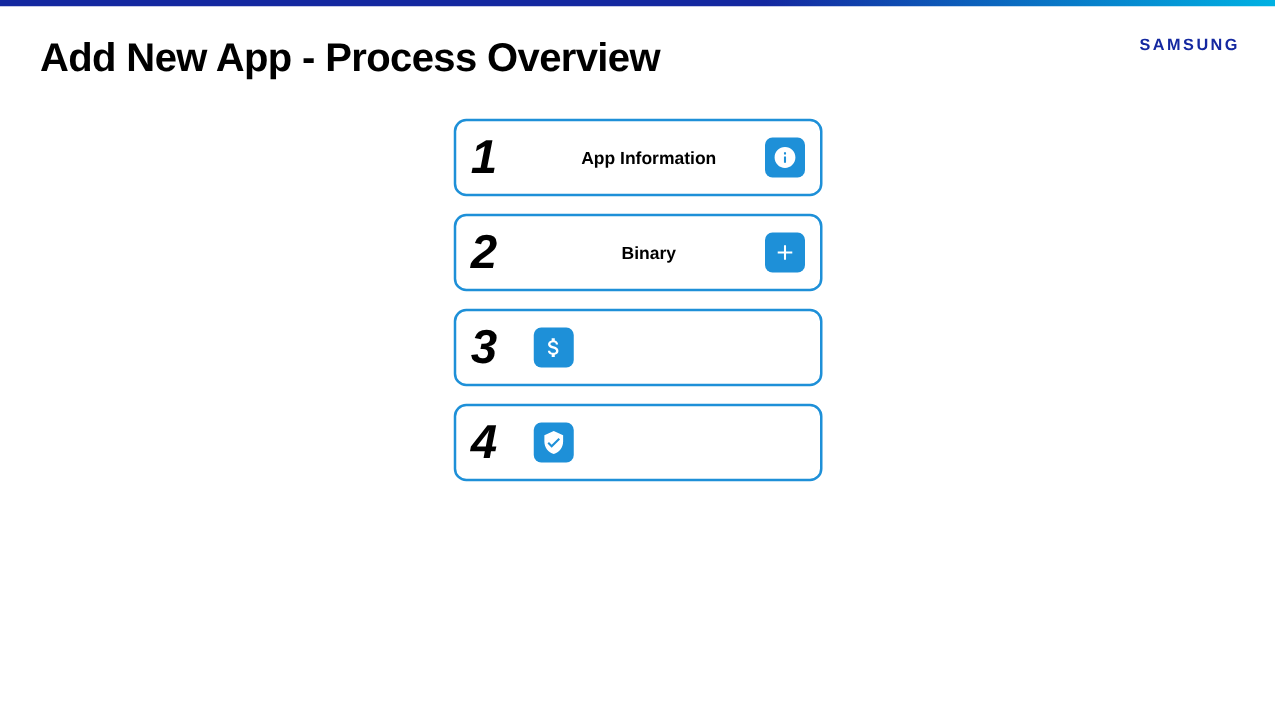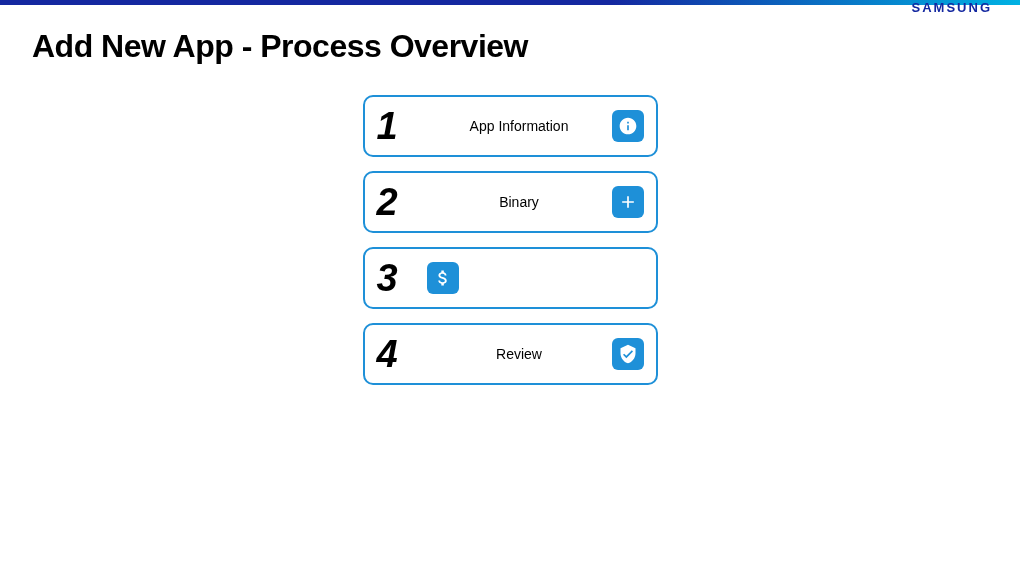--- a/index.html
+++ b/index.html
@@ -19,21 +19,21 @@
       top: 0;
       left: 0;
       right: 0;
       height: 5px;
       background: linear-gradient(to right, #1428a0 60%, #00b2e3 100%);
     }
 
     
     .samsung-logo {
       position: absolute;
-      top: 0;
+      top: 28px;
       right: 28px;
       font-size: 13px;
       font-weight: 700;
       letter-spacing: 2px;
       color: #1428a0;
       text-transform: uppercase;
     }
 
     
     .page-title {
@@ -76,21 +76,21 @@
       color: #000000;
       width: 50px;
       line-height: 1;
       font-style: italic;
     }
 
     .step-label {
       flex: 1;
       text-align: center;
       font-size: 14px;
-      font-weight: 400;
+      font-weight: 700;
       color: #000000;
       line-height: 1.3;
       padding: 0 4px;
     }
 
     .step-icon {
       width: 32px;
       height: 32px;
       border-radius: 6px;
       background: #1e90d8;
@@ -141,21 +141,20 @@
     <span class="step-number">3</span>
     <div class="step-icon">
       <svg viewBox="0 0 24 24" xmlns="http://www.w3.org/2000/svg">
         <path d="M11.8 10.9c-2.27-.59-3-1.2-3-2.15 0-1.09 1.01-1.85 2.7-1.85 1.78 0 2.44.85 2.5 2.1h2.21c-.07-1.72-1.12-3.3-3.21-3.81V3h-3v2.16c-1.94.42-3.5 1.68-3.5 3.61 0 2.31 1.91 3.46 4.7 4.13 2.5.6 3 1.48 3 2.41 0 .69-.49 1.79-2.7 1.79-2.06 0-2.87-.92-2.98-2.1h-2.2c.12 2.19 1.76 3.42 3.68 3.83V21h3v-2.15c1.95-.37 3.5-1.5 3.5-3.55 0-2.84-2.43-3.81-4.7-4.4z"></path>
       </svg>
     </div>
   </div>
 
   <div class="step-row">
     <span class="step-number">4</span>
-    <span class="step-label">Review</span>
     <div class="step-icon">
       <svg viewBox="0 0 24 24" xmlns="http://www.w3.org/2000/svg">
         <path d="M12 1L3 5v6c0 5.55 3.84 10.74 9 12 5.16-1.26 9-6.45 9-12V5l-9-4zm-2 16l-4-4 1.41-1.41L10 14.17l6.59-6.59L18 9l-8 8z"></path>
       </svg>
     </div>
   </div>
 
 </div>
 
 </body></html>

